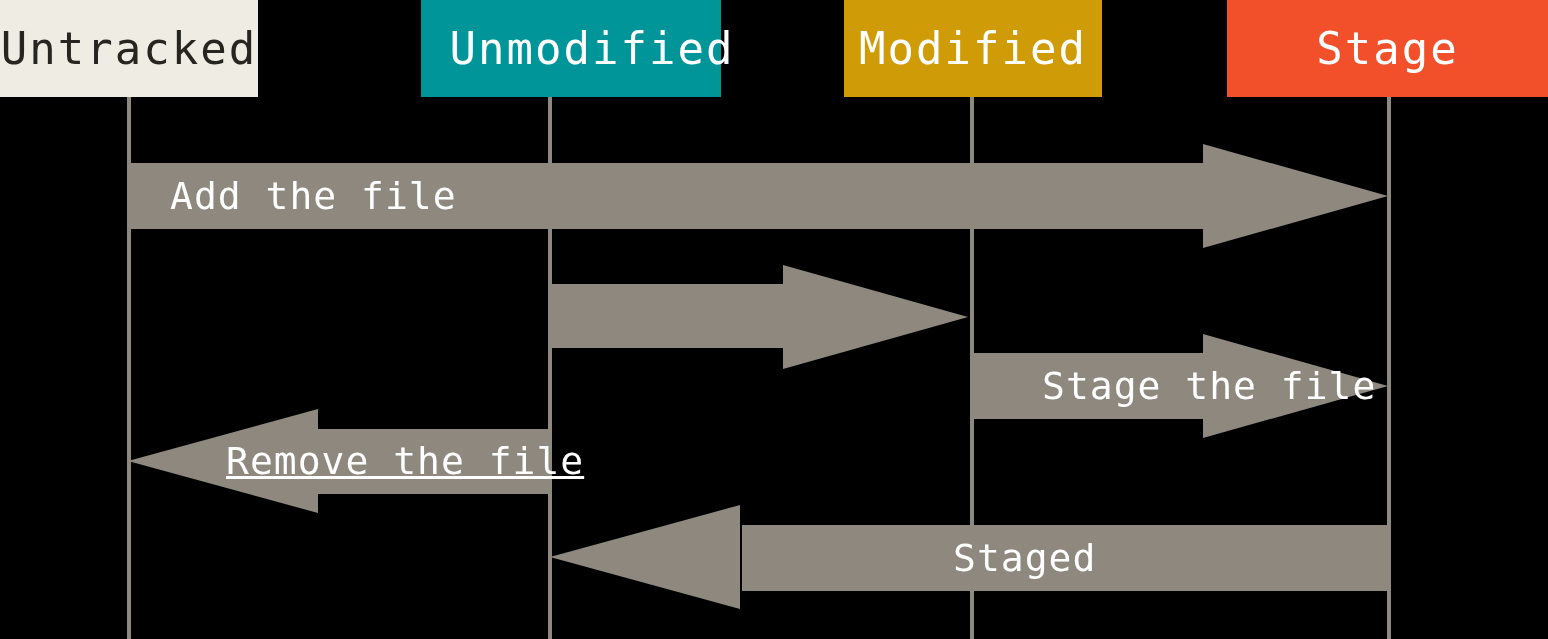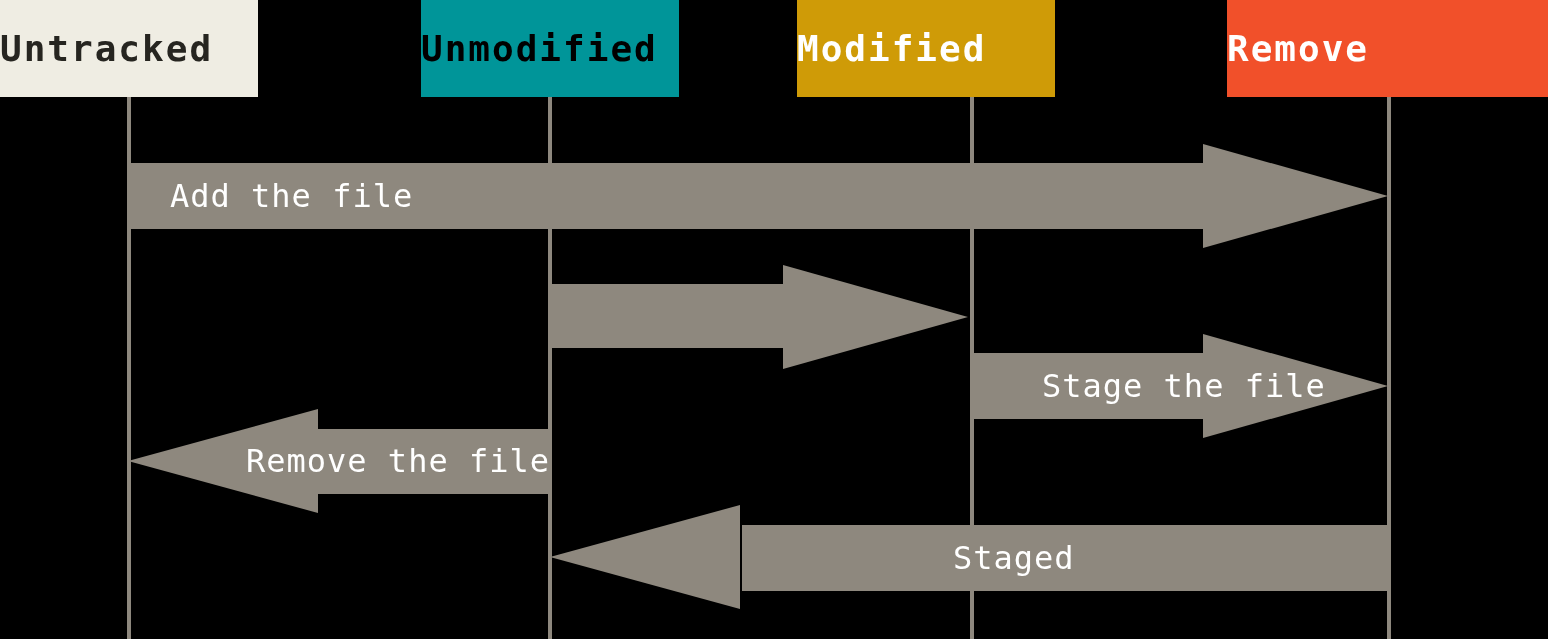--- a/index.html
+++ b/index.html
@@ -25,49 +25,49 @@
   .lifeline.l3 { left: 970px; }
   .lifeline.l4 { left: 1387px; }
 
   
   .state-box {
     position: absolute;
     top: 0;
     height: 97px;
     display: flex;
     align-items: center;
-    font-size: 36px;
+    justify-content: center;
+    font-size: 44px;
     letter-spacing: 2px;
     white-space: nowrap;
-    font-weight: bold;
   }
   .state-box.untracked  { left: 0;      width: 258px; background: #efede3; color: #262520; }
-  .state-box.unmodified { left: 421px;  width: 258px; background: #009599; color: #000000; }
-  .state-box.modified   { left: 797px;  width: 258px; background: #cf9b07; color: #ffffff; }
+  .state-box.unmodified { left: 421px;  width: 258px; background: #009599; color: #ffffff; padding-left: 42px; }
+  .state-box.modified   { left: 844px;  width: 258px; background: #cf9b07; color: #ffffff; }
   .state-box.staged     { left: 1227px; width: 321px; background: #f1502a; color: #ffffff; }
 
   
   .arrow-body {
     position: absolute;
     background: #8e887e;
   }
   .arrow-head {
     position: absolute;
     width: 0;
     height: 0;
     border-top: 52px solid transparent;
     border-bottom: 52px solid transparent;
   }
   .arrow-head.right { border-left: 185px solid #8e887e; }
   .arrow-head.left  { border-right: 190px solid #8e887e; }
 
   .arrow-label {
     position: absolute;
     color: #ffffff;
-    font-size: 32px;
+    font-size: 38px;
     letter-spacing: 1px;
     white-space: nowrap;
     z-index: 3;
   }
 
   
   .a1-body  { left: 129px;  top: 163px; width: 1074px; height: 66px; }
   .a1-head  { left: 1203px; top: 144px; }
   .a1-label { left: 170px;  top: 163px; line-height: 66px; }
 
@@ -77,21 +77,21 @@
   .a2-label { left: 587px; top: 283px; line-height: 64px; }
 
   
   .a3-body  { left: 972px;  top: 353px; width: 231px; height: 66px; }
   .a3-head  { left: 1203px; top: 334px; }
   .a3-label { left: 1042px;  top: 353px; line-height: 66px; }
 
   
   .a4-body  { left: 315px; top: 429px; width: 235px; height: 65px; }
   .a4-head  { left: 128px; top: 409px; }
-  .a4-label { left: 246px; top: 429px; line-height: 65px; }
+  .a4-label { left: 226px; top: 429px; line-height: 65px; text-decoration: underline; }
 
   
   .a5-body  { left: 742px; top: 525px; width: 647px; height: 66px; }
   .a5-head  { left: 550px; top: 505px; }
   .a5-label { left: 953px; top: 525px; line-height: 66px; }
 </style>
 </head>
 <body>
 
 <div class="stage">
@@ -104,21 +104,21 @@
   <div class="state-box untracked">
     <span>Untracked</span>
   </div>
   <div class="state-box unmodified">
     <span>Unmodified</span>
   </div>
   <div class="state-box modified">
     <span>Modified</span>
   </div>
   <div class="state-box staged">
-    <span>Remove</span>
+    <span>Stage</span>
   </div>
 
   <div class="arrow-body a1-body"></div>
   <div class="arrow-head right a1-head"></div>
   <div class="arrow-label a1-label">Add the file</div>
 
   <div class="arrow-body a2-body"></div>
   <div class="arrow-head right a2-head"></div>
 
   <div class="arrow-body a3-body"></div>

